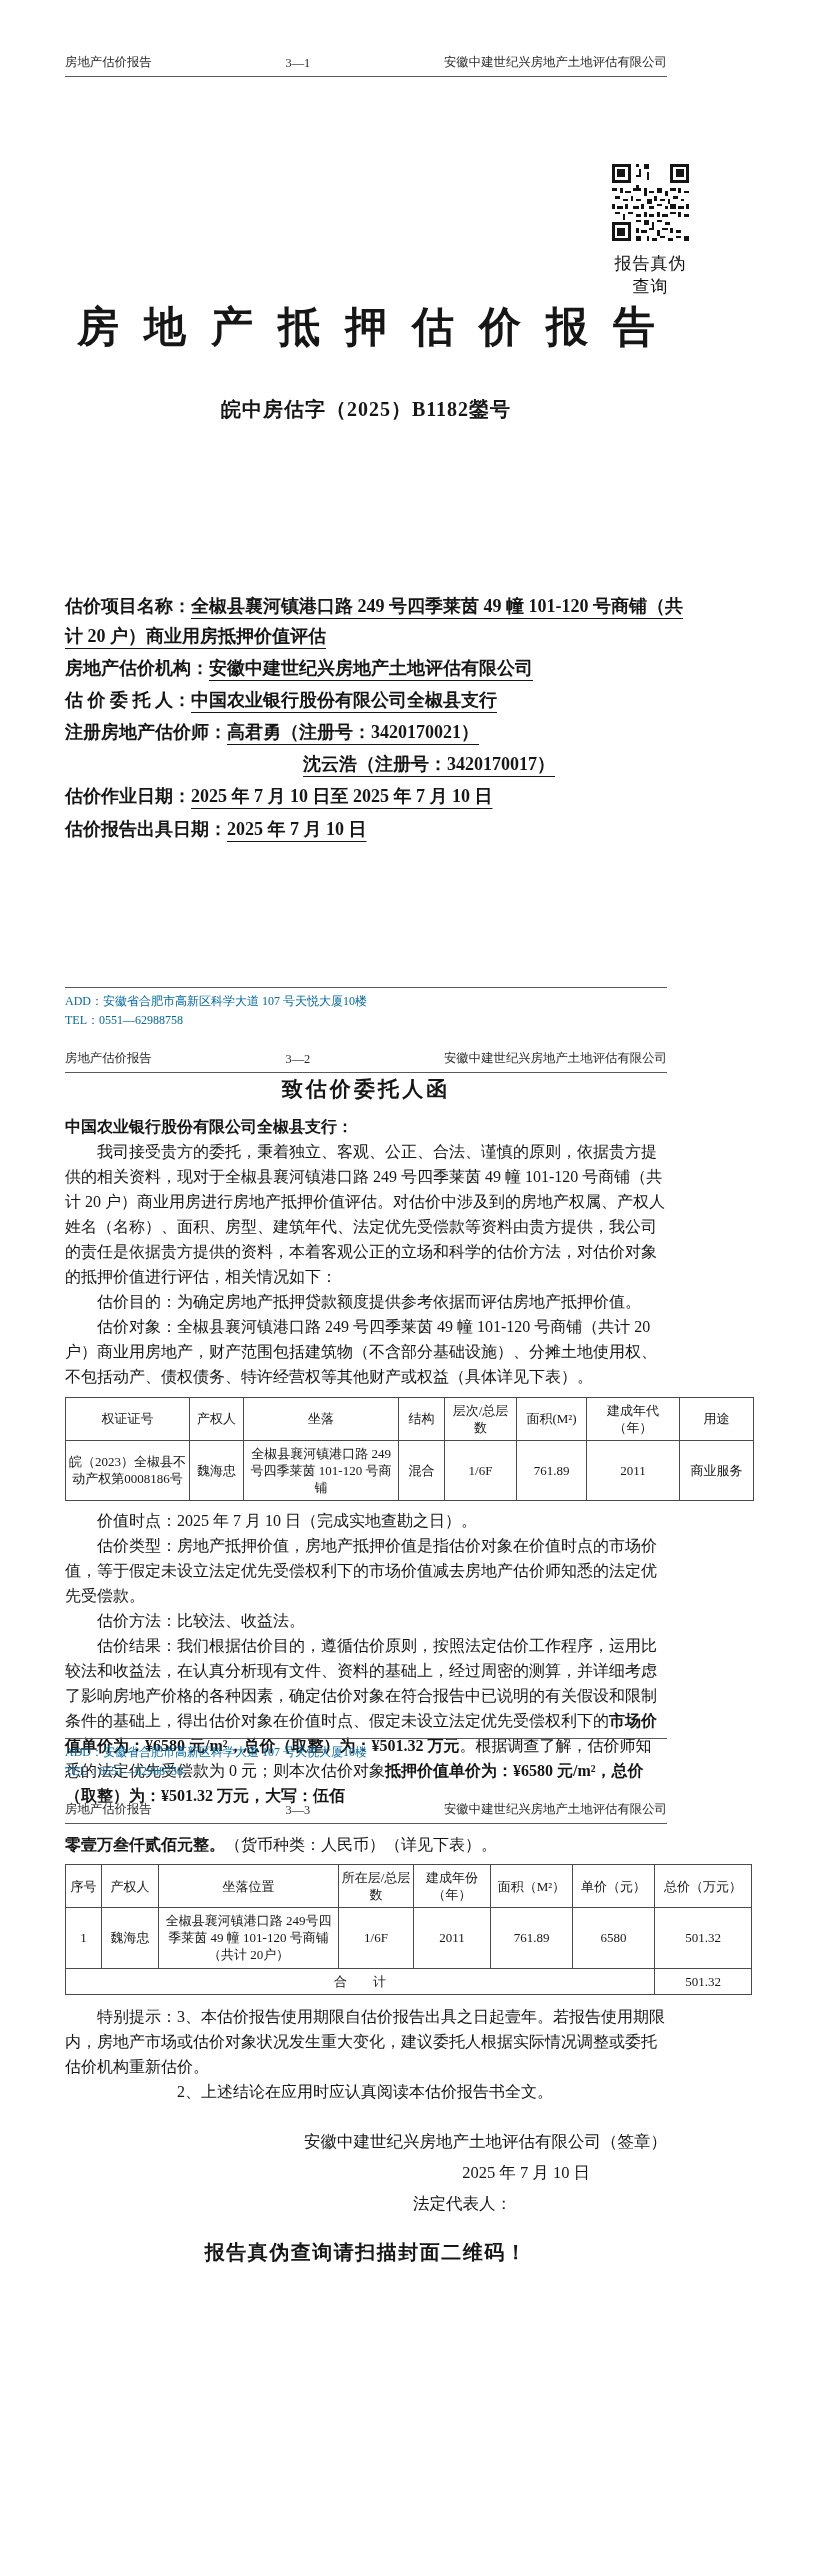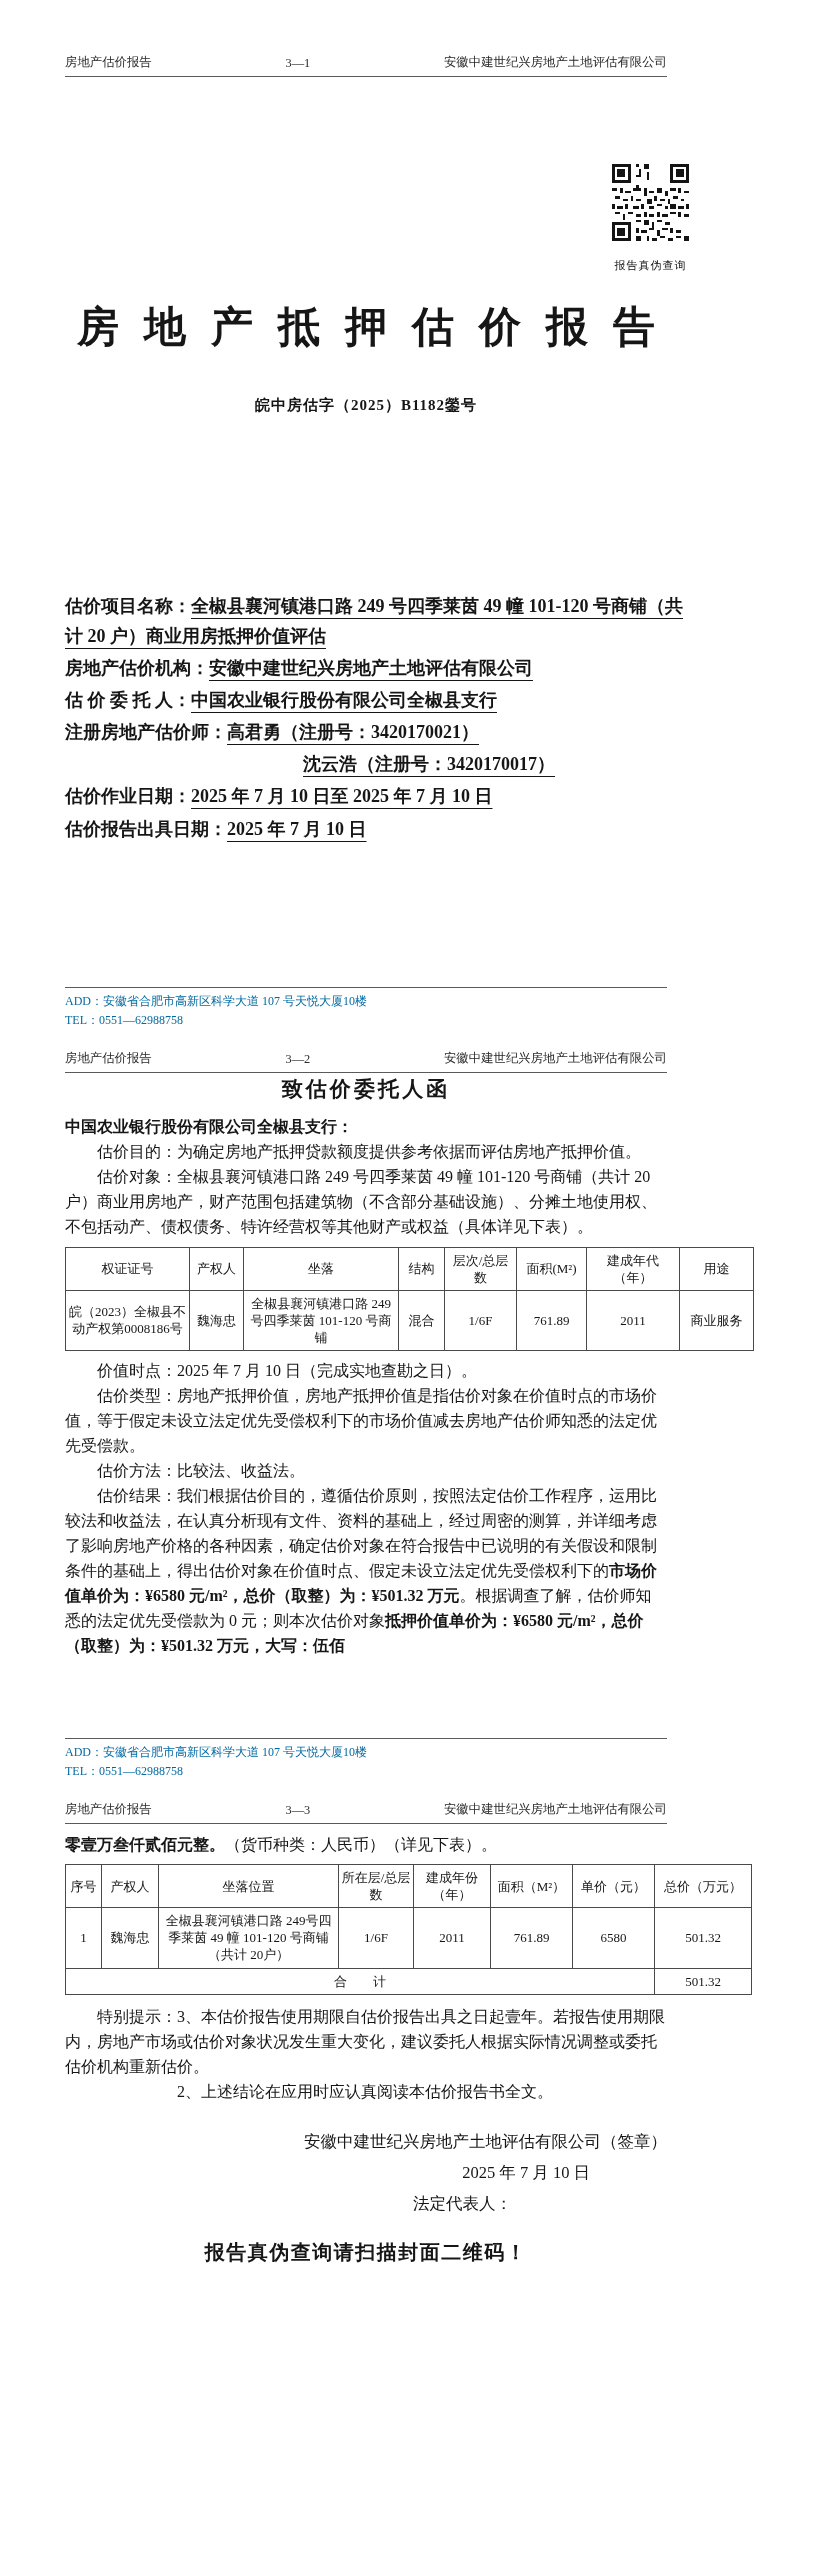--- a/index.html
+++ b/index.html
@@ -14,26 +14,26 @@
                align-items:flex-end; font-size:12.4px; color:#2a2a2a; border-bottom:1px solid #5a5a5a; padding-bottom:5.2px; }
   .page1 .pg-header { top:54px; }
   .page2 .pg-header, .page3 .pg-header { top:11.3px; }
   .pg-footer { position:absolute; left:65px; right:65px; font-size:12px; line-height:19.6px; color:#0369a1;
                border-top:1px solid #5a5a5a; padding-top:4.1px; }
   .page1 .pg-footer { bottom:8.2px; }
   .page2 .pg-footer { bottom:8.2px; }
 
   .qr-wrap { position:absolute; top:164px; right:40px; width:83px; text-align:center; }
   .qr-svg { width:77px; height:77px; display:block; margin:0 auto; }
-  .qr-cap { font-size:11px; margin-top:17px; letter-spacing:1px; color:#111; }
+  .qr-cap { font-size:17px; margin-top:11px; letter-spacing:1px; color:#111; }
 
   .title  { position:absolute; top:299px; left:0; right:0; margin:0; text-align:center;
             font-size:42px; font-weight:bold; letter-spacing:25px; padding-left:25px; box-sizing:border-box; }
   .doc-no { position:absolute; top:396px; left:0; right:0; text-align:center;
-            font-size:15px; font-weight:bold; letter-spacing:1px; }
+            font-size:20px; font-weight:bold; letter-spacing:1px; }
 
   .fields { position:absolute; top:591px; left:65px; right:49px; font-size:18px; line-height:30px; font-weight:bold;font-family:Liberation Serif, serif; }
   .field  { margin-bottom:2.1px; }
   .fval   { text-decoration:underline; text-underline-offset:5.7px; text-decoration-thickness:1px; }
   .field.indent { padding-left:238px; }
 
   .p2-content { position:absolute; top:38px; left:65px; right:65px; font-size:16px; line-height:25px; }
   .letter-title { text-align:center; font-size:21px; font-weight:bold; letter-spacing:3.1px; margin:0 0 12.4px 0;font-family:Liberation Serif, serif; }
   .recipient { font-weight:bold; margin:0; }
   .para { margin:0; text-indent:32px; }
@@ -115,20 +115,21 @@
   <section class="page page2">
     <header class="pg-header">
       <span>房地产估价报告</span>
       <span>3—2</span>
       <span>安徽中建世纪兴房地产土地评估有限公司</span>
     </header>
 
     <div class="p2-content">
       <h2 class="letter-title">致估价委托人函</h2>
       <p class="recipient">中国农业银行股份有限公司全椒县支行：</p>
+      <p class="para">我司接受贵方的委托，秉着独立、客观、公正、合法、谨慎的原则，依据贵方提供的相关资料，现对于全椒县襄河镇港口路 249 号四季莱茵 49 幢 101-120 号商铺（共计 20 户）商业用房进行房地产抵押价值评估。对估价中涉及到的房地产权属、产权人姓名（名称）、面积、房型、建筑年代、法定优先受偿款等资料由贵方提供，我公司的责任是依据贵方提供的资料，本着客观公正的立场和科学的估价方法，对估价对象的抵押价值进行评估，相关情况如下：</p>
       <p class="para">
         <span class="plabel">估价目的：</span><span>为确定房地产抵押贷款额度提供参考依据而评估房地产抵押价值。</span>
       </p>
       <p class="para">
         <span class="plabel">估价对象：</span><span>全椒县襄河镇港口路 249 号四季莱茵 49 幢 101-120 号商铺（共计 20 户）商业用房地产，财产范围包括建筑物（不含部分基础设施）、分摊土地使用权、不包括动产、债权债务、特许经营权等其他财产或权益（具体详见下表）。</span>
       </p>
 
       <table>
         <colgroup>
           <col style="width:124px">

